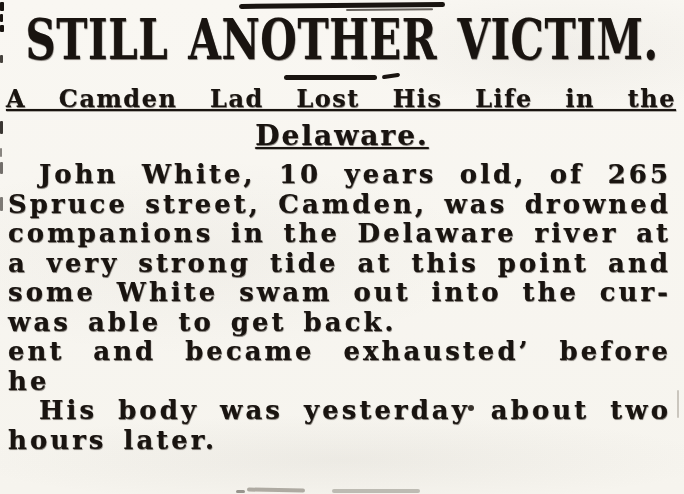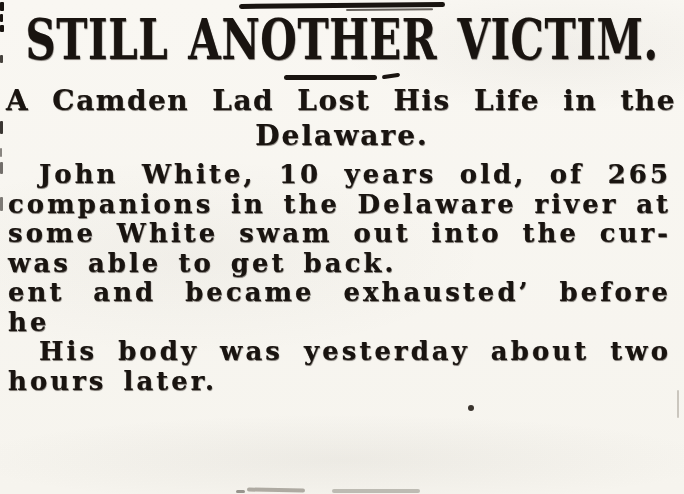--- a/index.html
+++ b/index.html
@@ -41,27 +41,28 @@
   .divider-bar {
     position: absolute; left: 284px; top: 75px; width: 93px; height: 5px;
     background: var(--ink, #191410); border-radius: 3px;
   }
   .divider-dash {
     position: absolute; left: 382px; top: 74px; width: 18px; height: 4px;
     background: var(--ink, #191410); border-radius: 2px; transform: rotate(-9deg);
   }
   .deck-line-1 {
     position: absolute; top: 86px; left: 6px; right: 8px;
-    font-weight: 700; font-size: 28px; line-height: 1.1; letter-spacing: 1.5px;
-    text-align: justify; text-align-last: justify;
+    font-weight: 700; font-size: 24px; line-height: 1.1; letter-spacing: 1.5px;
+    text-align: justify; text-align-last: justify; text-decoration: underline;
   }
   .deck-line-2 {
     position: absolute; top: 121px; left: 0; width: 100%;
     font-weight: 700; font-size: 28px; line-height: 1.1; letter-spacing: 2px;
     text-align: center;
+    text-decoration: underline;
   }
   .article-body {
     position: absolute; top: 160px; left: 8px; right: 13px;
     font-weight: 700; font-size: 26px; line-height: 29.5px;
     letter-spacing: 3px; word-spacing: 5px;
   }
   .bline { text-align: justify; text-align-last: justify; }
   .bline.para-end { text-align-last: left; }
   .bline.indent { text-indent: 31px; }
   
@@ -108,21 +109,23 @@
   <h1 class="headline ink-text">STILL ANOTHER VICTIM.</h1>
 
   <div class="divider-bar"></div>
   <div class="divider-dash"></div>
 
   <div class="deck-line-1 ink-text">A Camden Lad Lost His Life in the</div>
   <div class="deck-line-2 ink-text">Delaware.</div>
 
   <div class="article-body ink-text">
     <div class="bline indent">John White, 10 years old, of 265</div>
+    <div class="bline">Spruce street, Camden, was drowned</div>
     <div class="bline">companions in the Delaware river at</div>
+    <div class="bline">a very strong tide at this point and</div>
     <div class="bline">some White swam out into the cur-</div>
     <div class="bline para-end">was able to get back.</div>
     <div class="bline">ent and became exhausted’ before he</div>
     <div class="bline indent">His body was yesterday about two</div>
     <div class="bline para-end">hours later.</div>
   </div>
 
   <div class="ink-speck"></div>
   <div class="right-smudge"></div>
 

